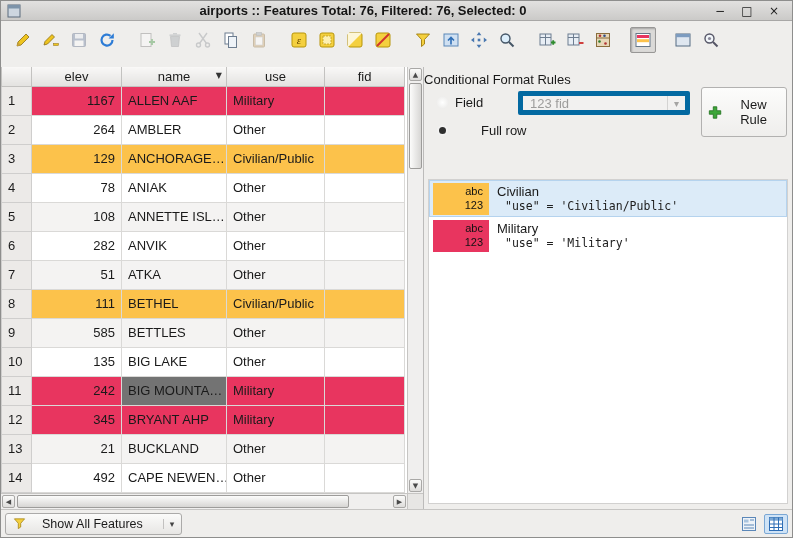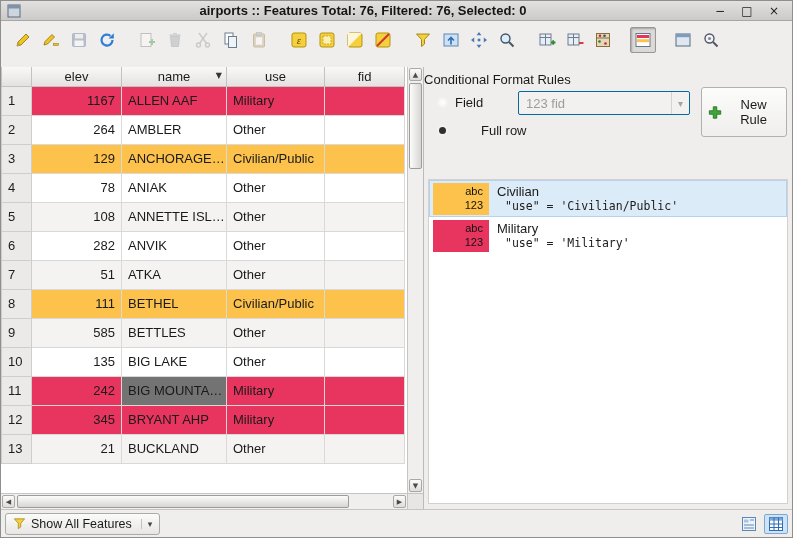--- a/index.html
+++ b/index.html
@@ -83,21 +83,21 @@
   .hthumb{position:absolute;top:1px;bottom:1px;left:16px;width:332px;
     background:linear-gradient(#fcfcfb,#d7d6d4);border:1px solid #9d9c9a;border-radius:2px;}
   
   .panel-title{text-align:left;padding-top:5px;font-size:13px;}
   .radio-label{position:absolute;display:flex;align-items:center;gap:6px;font-size:13px;cursor:default;}
   .radio{width:13px;height:13px;border-radius:50%;border:1px solid #87868
 5;background:radial-gradient(#ffffff,#e6e5e3);position:relative;flex:0 0 auto;}
   .radio.checked::after{content:"";position:absolute;inset:3px;border-radius:50%;background:#2f2f2f;}
   .field-combo{
     position:absolute;left:94px;top:24px;width:172px;height:24px;
-    background:#f2f1f0;border:1px solid #0369a1;border-radius:2px;
+    background:#f2f1f0;border:5px solid #0369a1;border-radius:2px;
     display:flex;align-items:center;color:#9d9c9b;font-size:13px;padding-left:7px;
   }
   .combo-arrow{margin-left:auto;width:18px;height:100%;border-left:1px solid #d4d3d2;
     display:flex;align-items:center;justify-content:center;color:#a5a4a3;font-size:10px;
     font-family:"DejaVu Sans",sans-serif;}
   .new-rule-btn{
     position:absolute;right:5px;top:20px;width:86px;height:50px;
     background:linear-gradient(#fcfcfb,#efeeec);border:1px solid #b2b1b0;border-radius:3px;
     display:flex;align-items:center;justify-content:center;gap:5px;font-size:13px;color:#1a1a1a;
   }
@@ -115,21 +115,21 @@
   }
   .rule-text{margin-left:8px;overflow:hidden;}
   .rule-name{font-size:13px;}
   .rule-cond{font-family:"DejaVu Sans Mono",monospace;font-size:11.5px;color:#202020;margin-left:8px;}
   
   .footer{
     position:absolute;left:0;right:0;bottom:0;height:28px;background:#efeeec;
     border-top:1px solid #c6c5c3;display:flex;align-items:center;padding:0 4px;
   }
   .show-btn{
-    height:22px;display:flex;align-items:center;gap:5px;padding:0 7px;
+    height:22px;display:flex;align-items:center;gap:16px;padding:0 7px;
     background:linear-gradient(#fbfbfa,#e7e6e4);border:1px solid #abaaa9;border-radius:3px;
     font-size:12.5px;color:#1a1a1a;
   }
   .show-btn svg{width:13px;height:13px;}
   .show-btn .drop{margin-left:4px;padding-left:6px;border-left:1px solid #c2c1c0;
     font-size:9px;color:#444;font-family:"DejaVu Sans",sans-serif;}
   .view-toggles{margin-left:auto;display:flex;gap:3px;}
   .vbtn{width:24px;height:20px;padding:1px;border:1px solid transparent;background:transparent;
     display:flex;align-items:center;justify-content:center;border-radius:2px;}
   .vbtn svg{width:16px;height:16px;}
@@ -435,20 +435,27 @@
   </tr>
 
   <tr class="trow alt">
     <td class="num">13</td>
     <td class="c-elev">21</td>
     <td class="c-name">BUCKLAND</td>
     <td class="c-use">Other</td>
     <td class="c-fid"></td>
   </tr>
 
+  <tr class="trow">
+    <td class="num">14</td>
+    <td class="c-elev">492</td>
+    <td class="c-name">CAPE NEWEN…</td>
+    <td class="c-use">Other</td>
+    <td class="c-fid"></td>
+  </tr>
 </tbody>
         </table>
       </div>
 
       <div class="vscroll">
         <span class="sbtn up">▲</span>
         <span class="vthumb"></span>
         <span class="sbtn down">▼</span>
       </div>
       <div class="hscroll">

